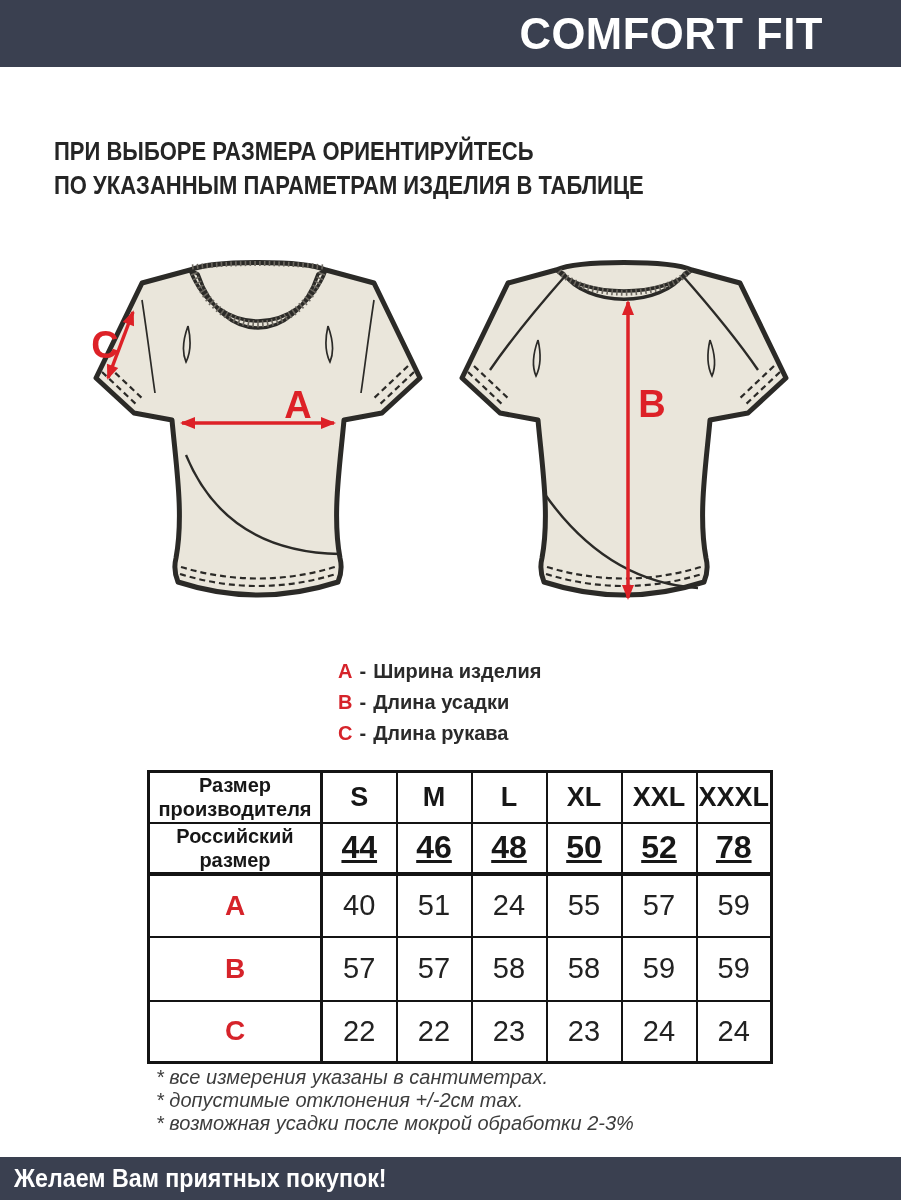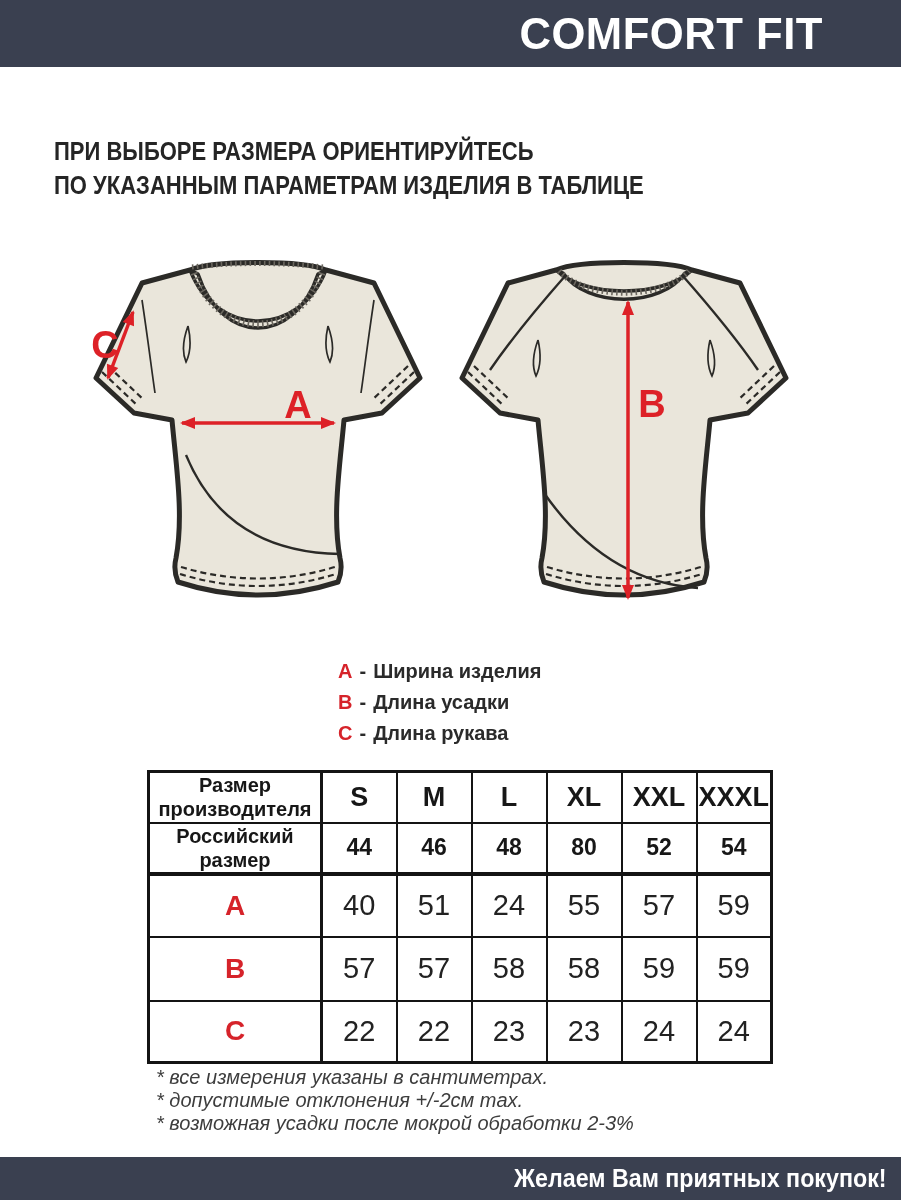--- a/index.html
+++ b/index.html
@@ -54,30 +54,30 @@
   }
   .size-table .lblcol{border-right:3px solid #141414;}
   .size-table tr.r-ru th,.size-table tr.r-ru td{border-bottom:4px solid #141414;}
   tr.r-head{height:51px;}
   tr.r-ru{height:47px;}
   tr.r-a{height:63px;}
   tr.r-b{height:64px;}
   tr.r-c{height:62px;}
   .lbl{font-size:20px;font-weight:700;line-height:24px;color:#171717;}
   .sz{font-size:27px;font-weight:700;color:#171717;}
-  .ru{font-size:23px;font-weight:700;color:#171717;}
+  .ru{font-size:32px;font-weight:700;color:#171717;text-decoration:underline;}
   .mkey{font-size:28px;font-weight:700;color:#d6232a;}
   .val{font-size:29px;font-weight:400;color:#222;}
   
   .footnotes{position:absolute;left:156px;top:1066px;}
   .footnote{font-style:italic;font-size:20px;line-height:23px;color:#3d3d3d;white-space:nowrap;}
   
   .bottombar{
     position:absolute;left:0;top:1157px;width:901px;height:43px;background:#3a4050;
-    text-align:right;
+    text-align:left;
   }
   .wish{
     color:#fff;font-weight:700;font-size:25px;line-height:43px;white-space:nowrap;
     transform:scaleX(.93);transform-origin:50% 50%;display:inline-block;
   }
 </style>
 </head>
 <body>
 
 <div class="page">
@@ -183,23 +183,23 @@
         <th class="sz">L</th>
         <th class="sz">XL</th>
         <th class="sz">XXL</th>
         <th class="sz">XXXL</th>
       </tr>
       <tr class="r-ru">
         <th class="lbl lblcol">Российский размер</th>
         <td class="ru">44</td>
         <td class="ru">46</td>
         <td class="ru">48</td>
-        <td class="ru">80</td>
+        <td class="ru">50</td>
         <td class="ru">52</td>
-        <td class="ru">54</td>
+        <td class="ru">78</td>
       </tr>
       <tr class="r-a">
         <th class="mkey lblcol">A</th>
         <td class="val">40</td>
         <td class="val">51</td>
         <td class="val">24</td>
         <td class="val">55</td>
         <td class="val">57</td>
         <td class="val">59</td>
       </tr>

